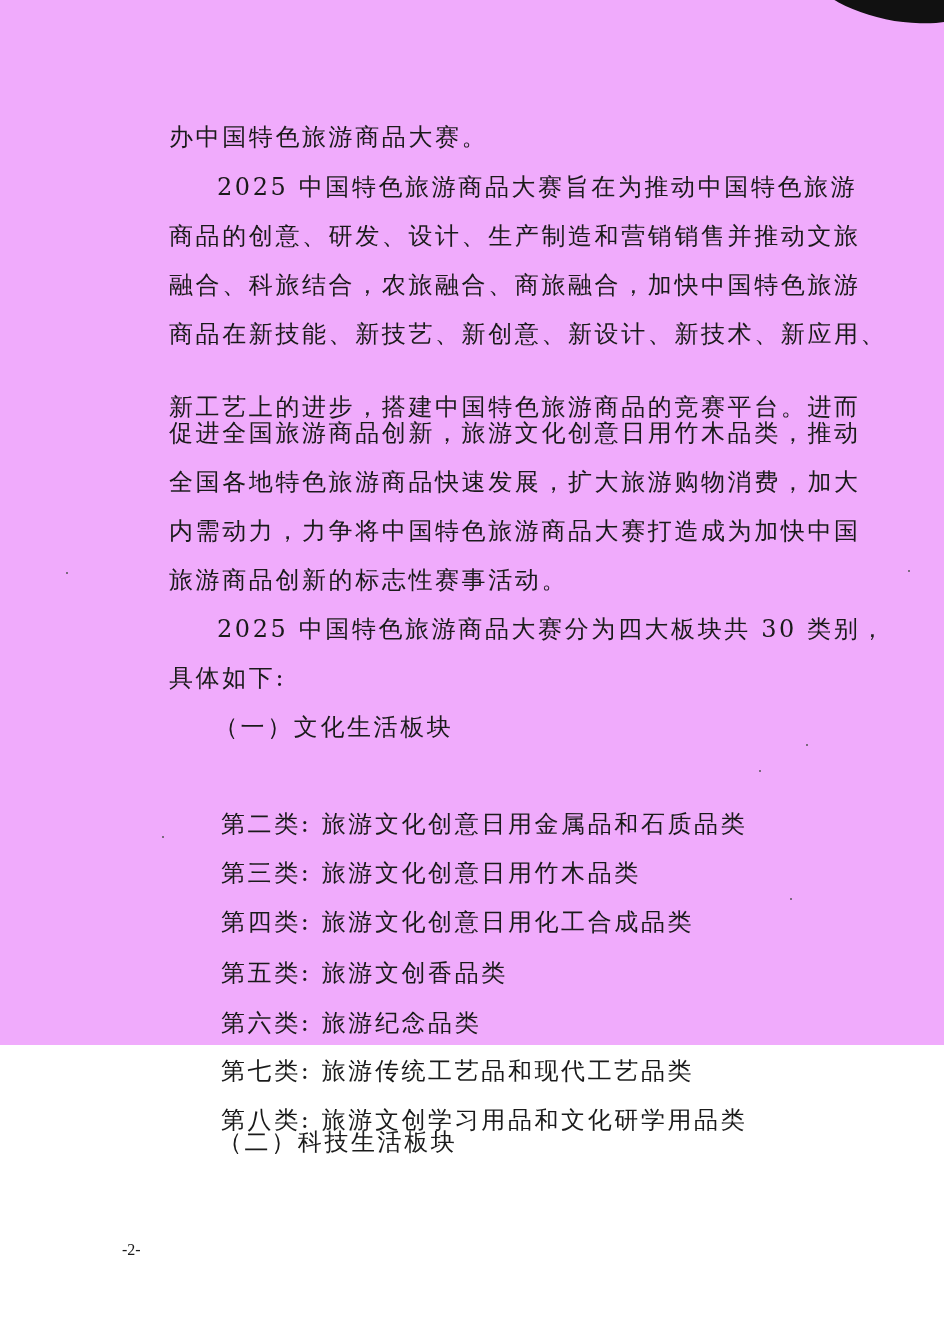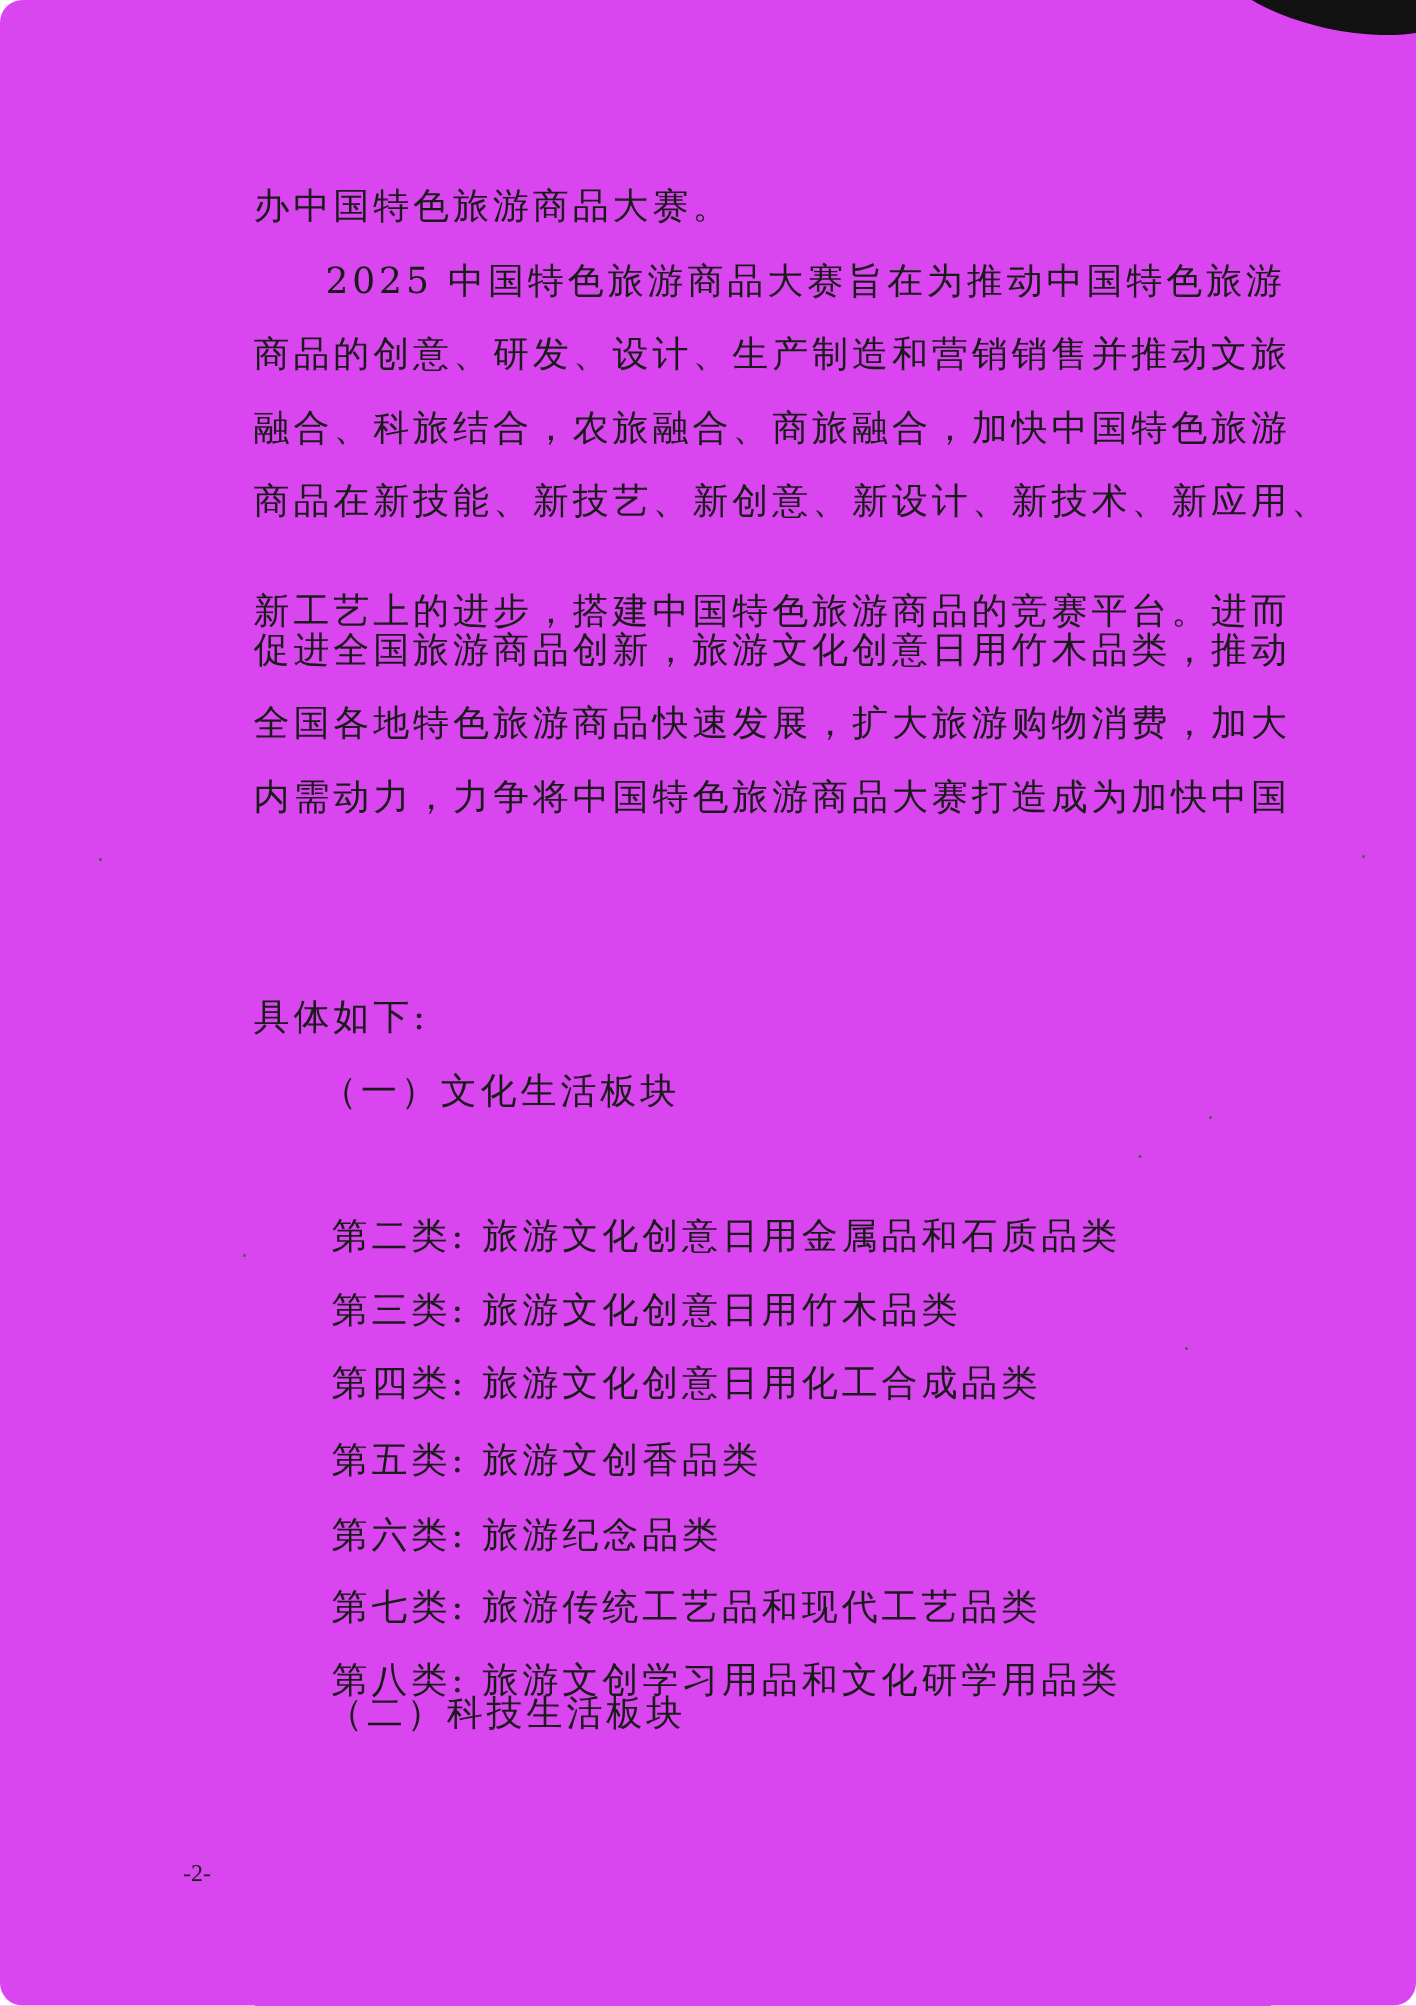--- a/index.html
+++ b/index.html
@@ -12,23 +12,22 @@
       height: 1337px;
       position: relative;
       overflow: hidden;
       font-family: "DejaVu Serif", "Liberation Serif", serif;
       color: #1a1a1a;
     }
     .page {
       position: absolute;
       left: 0; top: 0;
       width: 944px;
-      height: 1337px;
-      background: #d946ef;
-      border-radius: 15px;
+      height: 1045px;
+      background: #f0abfc;
     }
     .scan-corner {
       position: absolute;
       right: -40px;
       top: -60px;
       width: 180px;
       height: 80px;
       border-radius: 50%;
       background: #111;
       transform: rotate(12deg);
@@ -65,21 +64,23 @@
   <div class="line" style="left:169px; top:122px;">办中国特色旅游商品大赛。</div>
 
   <div class="line" style="left:217px; top:172px;">2025 中国特色旅游商品大赛旨在为推动中国特色旅游</div>
   <div class="line" style="left:169px; top:221px;">商品的创意、研发、设计、生产制造和营销销售并推动文旅</div>
   <div class="line" style="left:169px; top:270px;">融合、科旅结合，农旅融合、商旅融合，加快中国特色旅游</div>
   <div class="line" style="left:169px; top:319px;">商品在新技能、新技艺、新创意、新设计、新技术、新应用、</div>
   <div class="line" style="left:169px; top:368px;margin-top:24px;">新工艺上的进步，搭建中国特色旅游商品的竞赛平台。进而</div>
   <div class="line" style="left:169px; top:418px;">促进全国旅游商品创新，旅游文化创意日用竹木品类，推动</div>
   <div class="line" style="left:169px; top:467px;">全国各地特色旅游商品快速发展，扩大旅游购物消费，加大</div>
   <div class="line" style="left:169px; top:516px;">内需动力，力争将中国特色旅游商品大赛打造成为加快中国</div>
+  <div class="line" style="left:169px; top:565px;">旅游商品创新的标志性赛事活动。</div>
 
+  <div class="line" style="left:217px; top:614px;">2025 中国特色旅游商品大赛分为四大板块共 30 类别，</div>
   <div class="line" style="left:169px; top:663px;">具体如下:</div>
 
   <div class="line" style="left:214px; top:712px;">（一）文化生活板块</div>
 
   <div class="line" style="left:221px; top:809px;">第二类: 旅游文化创意日用金属品和石质品类</div>
   <div class="line" style="left:221px; top:858px;">第三类: 旅游文化创意日用竹木品类</div>
   <div class="line" style="left:221px; top:907px;">第四类: 旅游文化创意日用化工合成品类</div>
   <div class="line" style="left:221px; top:958px;">第五类: 旅游文创香品类</div>
   <div class="line" style="left:221px; top:1008px;">第六类: 旅游纪念品类</div>
   <div class="line" style="left:221px; top:1056px;">第七类: 旅游传统工艺品和现代工艺品类</div>

